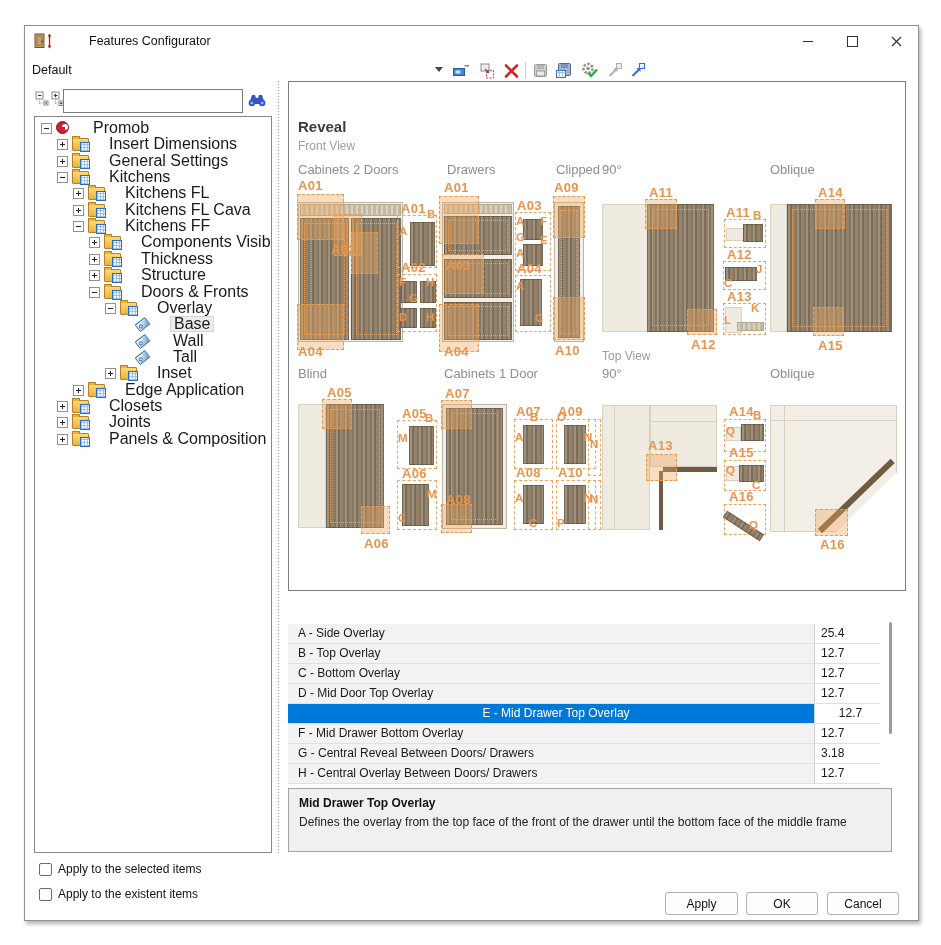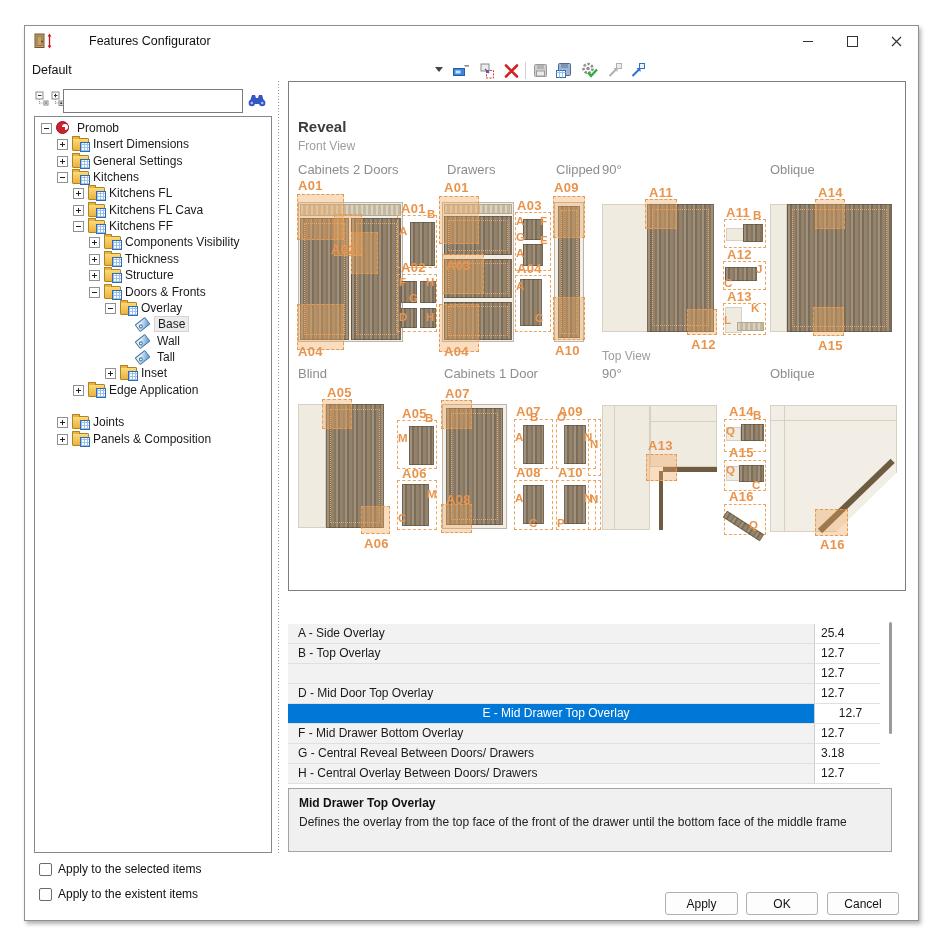--- a/index.html
+++ b/index.html
@@ -22,21 +22,21 @@
   .tsep{position:absolute;top:4px;width:1px;height:17px;background:#d0d0d0;}
   
   .srchicons{position:absolute;}
   .search{position:absolute;left:38px;top:63px;width:180px;height:24px;border:1px solid #7a7a7a;box-sizing:border-box;padding:2px 5px;font-size:12px;font-family:"Liberation Sans",sans-serif;}
   .binocs{position:absolute;left:222px;top:66px;}
   .treebox{position:absolute;left:9px;top:90px;width:238px;height:737px;border:1px solid #828790;background:#fff;box-sizing:border-box;overflow:hidden;}
   .trow{position:absolute;left:0;height:16px;width:100%;}
   .exp{position:absolute;top:3px;width:9px;height:9px;border:1px solid #919191;background:#fff;box-sizing:content-box;}
   .exp::before{content:"";position:absolute;left:2px;top:4px;width:5px;height:1px;background:#222;}
   .exp.plus::after{content:"";position:absolute;left:4px;top:2px;width:1px;height:5px;background:#222;}
-  .tlabel{position:absolute;top:1px;font-size:12px;white-space:nowrap;padding:0 3px;line-height:14px;}
+  .tlabel{position:absolute;top:1px;font-size:16px;white-space:nowrap;padding:0 3px;line-height:14px;margin-left:16px;}
   .tlabel.sel{background:#ececec;border:1px solid #d4d4d4;top:0;}
   .ic-folder{position:absolute;top:2px;width:15px;height:11px;background:linear-gradient(#fcd978,#eab23f);border:1px solid #b08422;border-radius:1px;}
   .ic-folder::before{content:"";position:absolute;left:-1px;top:-3px;width:6px;height:2px;background:#eab23f;border:1px solid #b08422;border-bottom:none;border-radius:1px 1px 0 0;}
   .ic-folder i{position:absolute;right:-2px;bottom:-2px;width:8px;height:8px;background:#fff;border:1px solid #2e6db4;
      background-image:repeating-linear-gradient(0deg,#9cc0e8 0 1px,transparent 1px 3px),repeating-linear-gradient(90deg,#9cc0e8 0 1px,transparent 1px 3px);}
   .ic-promob{position:absolute;top:1px;width:13px;height:13px;border-radius:50%;background:#cf2030;border:1px solid #8e1520;box-sizing:border-box;}
   .ic-promob::before{content:"";position:absolute;left:5px;top:2px;width:6px;height:6px;border-radius:50%;background:#fff;}
   .ic-promob::after{content:"";position:absolute;left:5px;top:5px;width:3px;height:6px;background:#cf2030;}
   .ic-tag{position:absolute;top:4px;width:11px;height:7px;background:linear-gradient(135deg,#eaf2fa 30%,#5b9bd5);border:1px solid #3f739f;border-radius:1px;transform:rotate(-38deg);}
   .ic-tag::before{content:"";position:absolute;left:1px;top:2px;width:2px;height:2px;border-radius:50%;background:#fff;border:1px solid #3f739f;}
@@ -306,20 +306,27 @@
             <i></i>
           </span>
           <span class="tlabel" style="left: 103px;">Inset</span>
         </div>
         <div class="trow" style="top: 264.6px;">
           <span class="exp plus" style="left: 38px;"></span>
           <span class="ic-folder" style="left: 53px;">
             <i></i>
           </span>
           <span class="tlabel" style="left: 71px;">Edge Application</span>
+        </div>
+        <div class="trow" style="top: 280.95px;">
+          <span class="exp plus" style="left: 22px;"></span>
+          <span class="ic-folder" style="left: 37px;">
+            <i></i>
+          </span>
+          <span class="tlabel" style="left: 55px;">Closets</span>
         </div>
         <div class="trow" style="top: 297.3px;">
           <span class="exp plus" style="left: 22px;"></span>
           <span class="ic-folder" style="left: 37px;">
             <i></i>
           </span>
           <span class="tlabel" style="left: 55px;">Joints</span>
         </div>
         <div class="trow" style="top: 313.65px;">
           <span class="exp plus" style="left: 22px;"></span>
@@ -522,20 +529,21 @@
     <div class="tblrows" id="trows">
         <div class="trrow" style="top: 0px;">
           <div class="cell-l">A - Side Overlay</div>
           <div class="cell-v">25.4</div>
         </div>
         <div class="trrow" style="top: 20px;">
           <div class="cell-l">B - Top Overlay</div>
           <div class="cell-v">12.7</div>
         </div>
         <div class="trrow" style="top: 40px;">
+          <div class="cell-l">C - Bottom Overlay</div>
           <div class="cell-v">12.7</div>
         </div>
         <div class="trrow" style="top: 60px;">
           <div class="cell-l">D - Mid Door Top Overlay</div>
           <div class="cell-v">12.7</div>
         </div>
         <div class="trrow sel" style="top: 80px; text-align: center;">
           <div class="cell-l">E - Mid Drawer Top Overlay</div>
           <div class="cell-v">12.7</div>
         </div>

